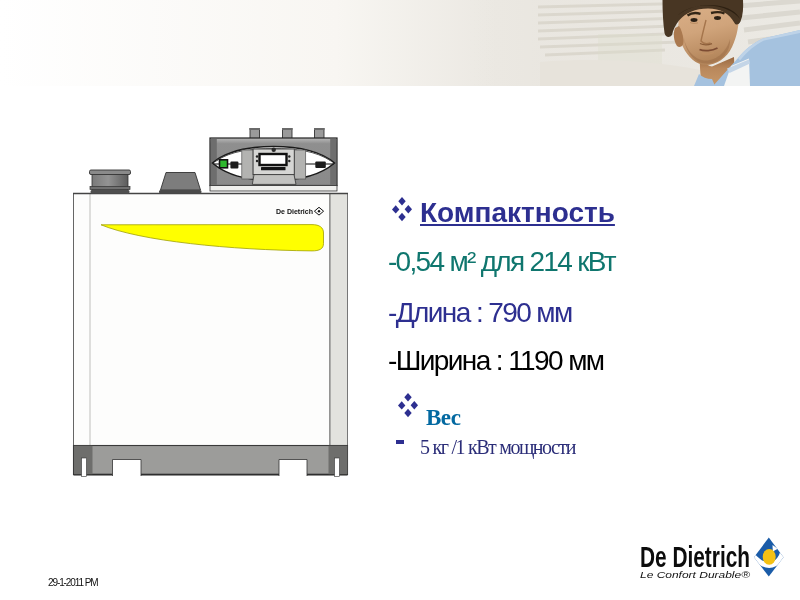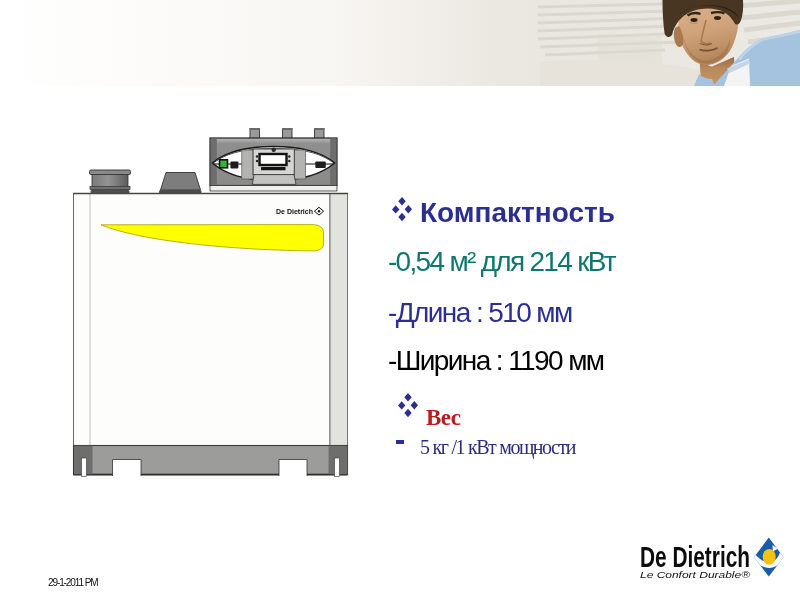--- a/index.html
+++ b/index.html
@@ -206,38 +206,38 @@
 
 <svg class="abs" style="left:391.5px;top:196.8px" width="20" height="25" viewBox="0 0 20 25">
   <g fill="#2d2f90">
     <path d="M 10,0 L 13.7,4.2 L 10,8.4 L 6.3,4.2 Z"></path>
     <path d="M 3.7,8.2 L 7.4,12.4 L 3.7,16.6 L 0,12.4 Z"></path>
     <path d="M 16.3,8 L 20,12.2 L 16.3,16.4 L 12.6,12.2 Z"></path>
     <path d="M 10,15.8 L 13.7,20 L 10,24.2 L 6.3,20 Z"></path>
   </g>
 </svg>
 
-<div class="abs" style="left:420px;top:197px;font-size:28px;font-weight:bold;color:#2d2f90;">Компактность</div>
+<div class="abs" style="left:420px;top:197px;font-size:28px;font-weight:bold;color:#2d2f90;text-decoration:underline;">Компактность</div>
 
 <div class="abs" style="left:388px;top:246px;font-size:28px;letter-spacing:-1.7px;color:#0f766e;">-0,54 м² для 214 кВт</div>
 
-<div class="abs" style="left:388px;top:297px;font-size:28px;letter-spacing:-1.6px;color:#2d2f90;">-Длина : 510 мм</div>
+<div class="abs" style="left:388px;top:297px;font-size:28px;letter-spacing:-1.6px;color:#2d2f90;">-Длина : 790 мм</div>
 
 <div class="abs" style="left:388px;top:345px;font-size:28px;letter-spacing:-1.6px;color:#000000;">-Ширина : 1190 мм</div>
 
 <svg class="abs" style="left:398.2px;top:393.2px" width="20" height="25" viewBox="0 0 20 25">
   <g fill="#2d2f90">
     <path d="M 10,0 L 13.7,4.2 L 10,8.4 L 6.3,4.2 Z"></path>
     <path d="M 3.7,8.2 L 7.4,12.4 L 3.7,16.6 L 0,12.4 Z"></path>
     <path d="M 16.3,8 L 20,12.2 L 16.3,16.4 L 12.6,12.2 Z"></path>
     <path d="M 10,15.8 L 13.7,20 L 10,24.2 L 6.3,20 Z"></path>
   </g>
 </svg>
 
-<div class="abs" style="left:426px;top:405px;font-size:23px;font-weight:bold;letter-spacing:-0.5px;color:#b91c1c;font-family:'Liberation Serif',serif;text-align:right;">Вес</div>
+<div class="abs" style="left:426px;top:405px;font-size:23px;font-weight:bold;letter-spacing:-0.5px;color:#0369a1;font-family:'Liberation Serif',serif;text-align:right;">Вес</div>
 
 <div class="abs" style="left:396px;top:440px;width:8px;height:3.5px;background:#2d2f90;"></div>
 
 <div class="abs" style="left:420px;top:436px;font-size:20px;letter-spacing:-1.5px;word-spacing:0.5px;color:#2b2d78;font-family:'Liberation Serif',serif;">5 кг /1 кВт мощности</div>
 
 <svg class="abs" style="left:630px;top:528px" width="165" height="60" viewBox="630 528 165 60">
 
   <text x="640" y="567" font-family="Liberation Sans, sans-serif" font-size="30" font-weight="bold" fill="#0c0c0c" textLength="110" lengthAdjust="spacingAndGlyphs">De Dietrich</text>
 
   <text x="640" y="577.5" font-family="Liberation Sans, sans-serif" font-size="8.2" fill="#111" textLength="110" lengthAdjust="spacingAndGlyphs" font-style="italic">Le Confort Durable®</text>

